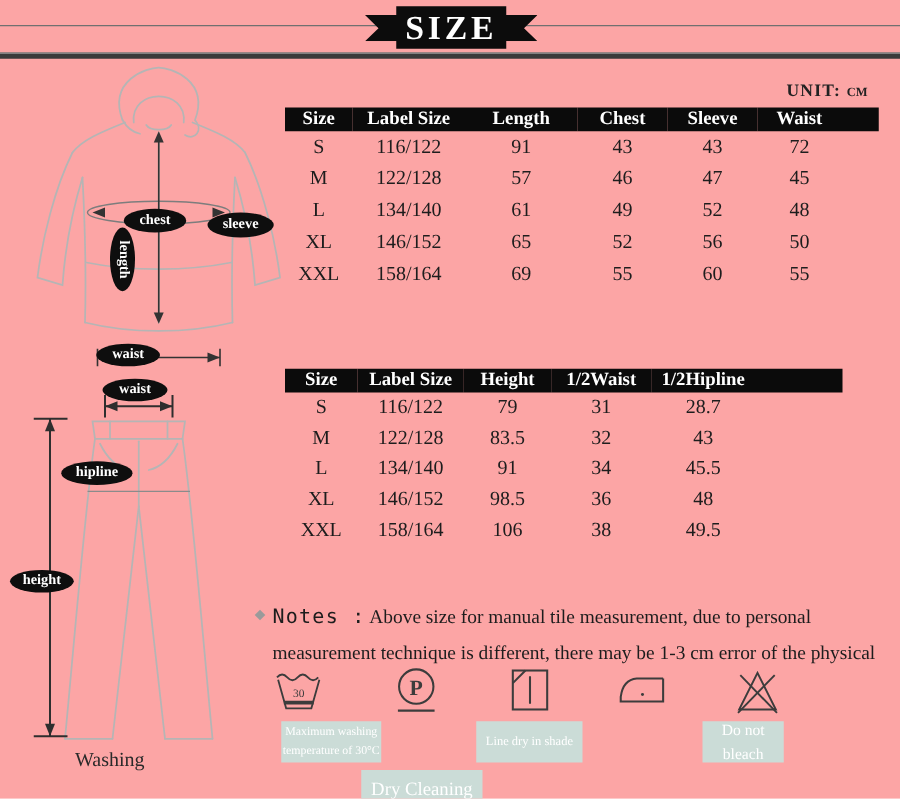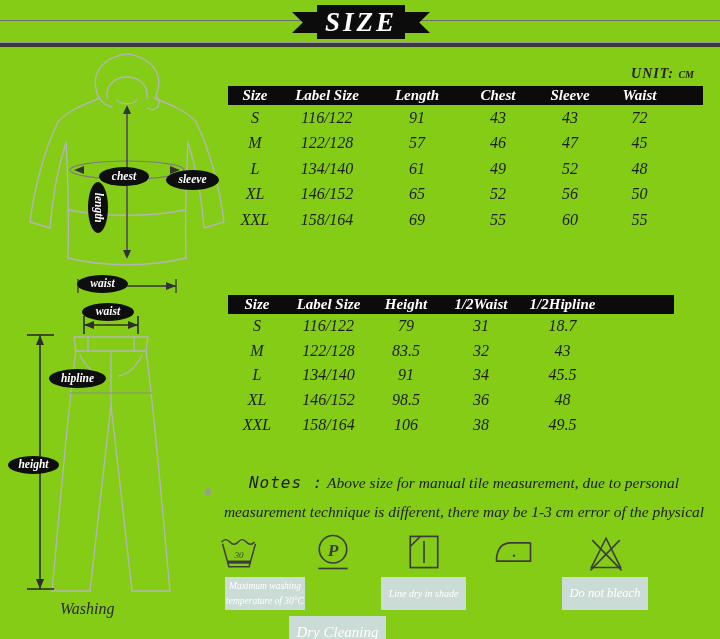--- a/index.html
+++ b/index.html
@@ -1,20 +1,19 @@
 <!DOCTYPE html>
 <html><head>
 <meta charset="utf-8">
 <style>
   html,body { margin:0; padding:0; background:#ffffff; }
   .page {
     position:relative; width:720px; height:639px; overflow:hidden;
-    background:#84cc16; color:#1c1c1c;
+    background:#fca5a5; color:#1c1c1c;
     font-family:"Liberation Serif","DejaVu Serif",serif;
-    font-style:italic;
   }
   
   .hairline { position:absolute; top:20px; left:0; width:720px; height:1px; background:#707070; }
   .thickline { position:absolute; top:42px; left:0; width:720px; height:4px; background:#3b3b3b; border-top:1px solid #9a9a9a; }
   .ribbon {
     position:absolute; left:317px; top:5px; width:88px; height:34px;
     background:#0c0c0c; color:#fff; display:flex; align-items:center; justify-content:center;
     font-size:27px; font-weight:bold; letter-spacing:3px; z-index:2;
   }
   .tail { position:absolute; top:12px; width:27px; height:21px; background:#0c0c0c; z-index:1; }
@@ -35,21 +34,21 @@
   
   .sketch { position:absolute; }
   .oval {
     position:absolute; background:#0e0e0e; color:#ffffff; border-radius:50%;
     display:flex; align-items:center; justify-content:center;
     font-size:11.5px; font-weight:bold; line-height:1;
   }
   .oval.vertical span { transform:rotate(90deg); white-space:nowrap; }
   .washing-caption { position:absolute; left:60px; top:600px; width:120px; text-align:left; font-size:16px; color:#2a2a2a; }
   
-  .notes { position:absolute; left:218px; top:468px; width:492px; font-size:15.5px; line-height:29px; color:#1d1d1d;text-align:center; }
+  .notes { position:absolute; left:218px; top:478px; width:492px; font-size:15.5px; line-height:29px; color:#1d1d1d; }
   .notes-bullet { position:absolute; left:205px; top:489px; width:6px; height:6px; background:#9a9a9a; transform:rotate(45deg); }
   .notes-label { font-family:"DejaVu Sans Mono","Liberation Mono",monospace; font-size:16px; letter-spacing:1px; }
   
   .care-icon { position:absolute; top:529px; width:44px; height:46px; }
   .care-label {
     position:absolute; top:577px; height:33px; background:#cbdcd7; color:#ffffff;
     display:flex; flex-direction:column; align-items:center; justify-content:center;
     text-align:center; line-height:1.5;
   }
   .care-label.small  { font-size:9.5px; }
@@ -243,21 +242,21 @@
       <th>1/2Waist</th>
       <th>1/2Hipline</th>
     </tr>
       </thead>
     <tbody>
       <tr>
         <td>S</td>
           <td>116/122</td>
           <td>79</td>
           <td>31</td>
-          <td>18.7</td>
+          <td>28.7</td>
       </tr>
       <tr>
         <td>M</td>
           <td>122/128</td>
           <td>83.5</td>
           <td>32</td>
           <td>43</td>
       </tr>
       <tr>
         <td>L</td>
@@ -329,17 +328,17 @@
   <div class="care-label small" style="left:201px; width:80px;margin-left:24px;">
     <span>Maximum washing</span>
     <span>temperature of 30°C</span>
   </div>
   <div class="care-label big" style="left:289px; width:97px;margin-top:39px;">
     <span>Dry Cleaning</span>
   </div>
   <div class="care-label mid" style="left:381px; width:85px;">
     <span>Line dry in shade</span>
   </div>
-  <div class="care-label mid3" style="left:562px; width:86px;">
+  <div class="care-label mid3" style="left:562px; width:65px;">
     <span>Do not bleach</span>
   </div>
 
 </div>
 
 </body></html>

